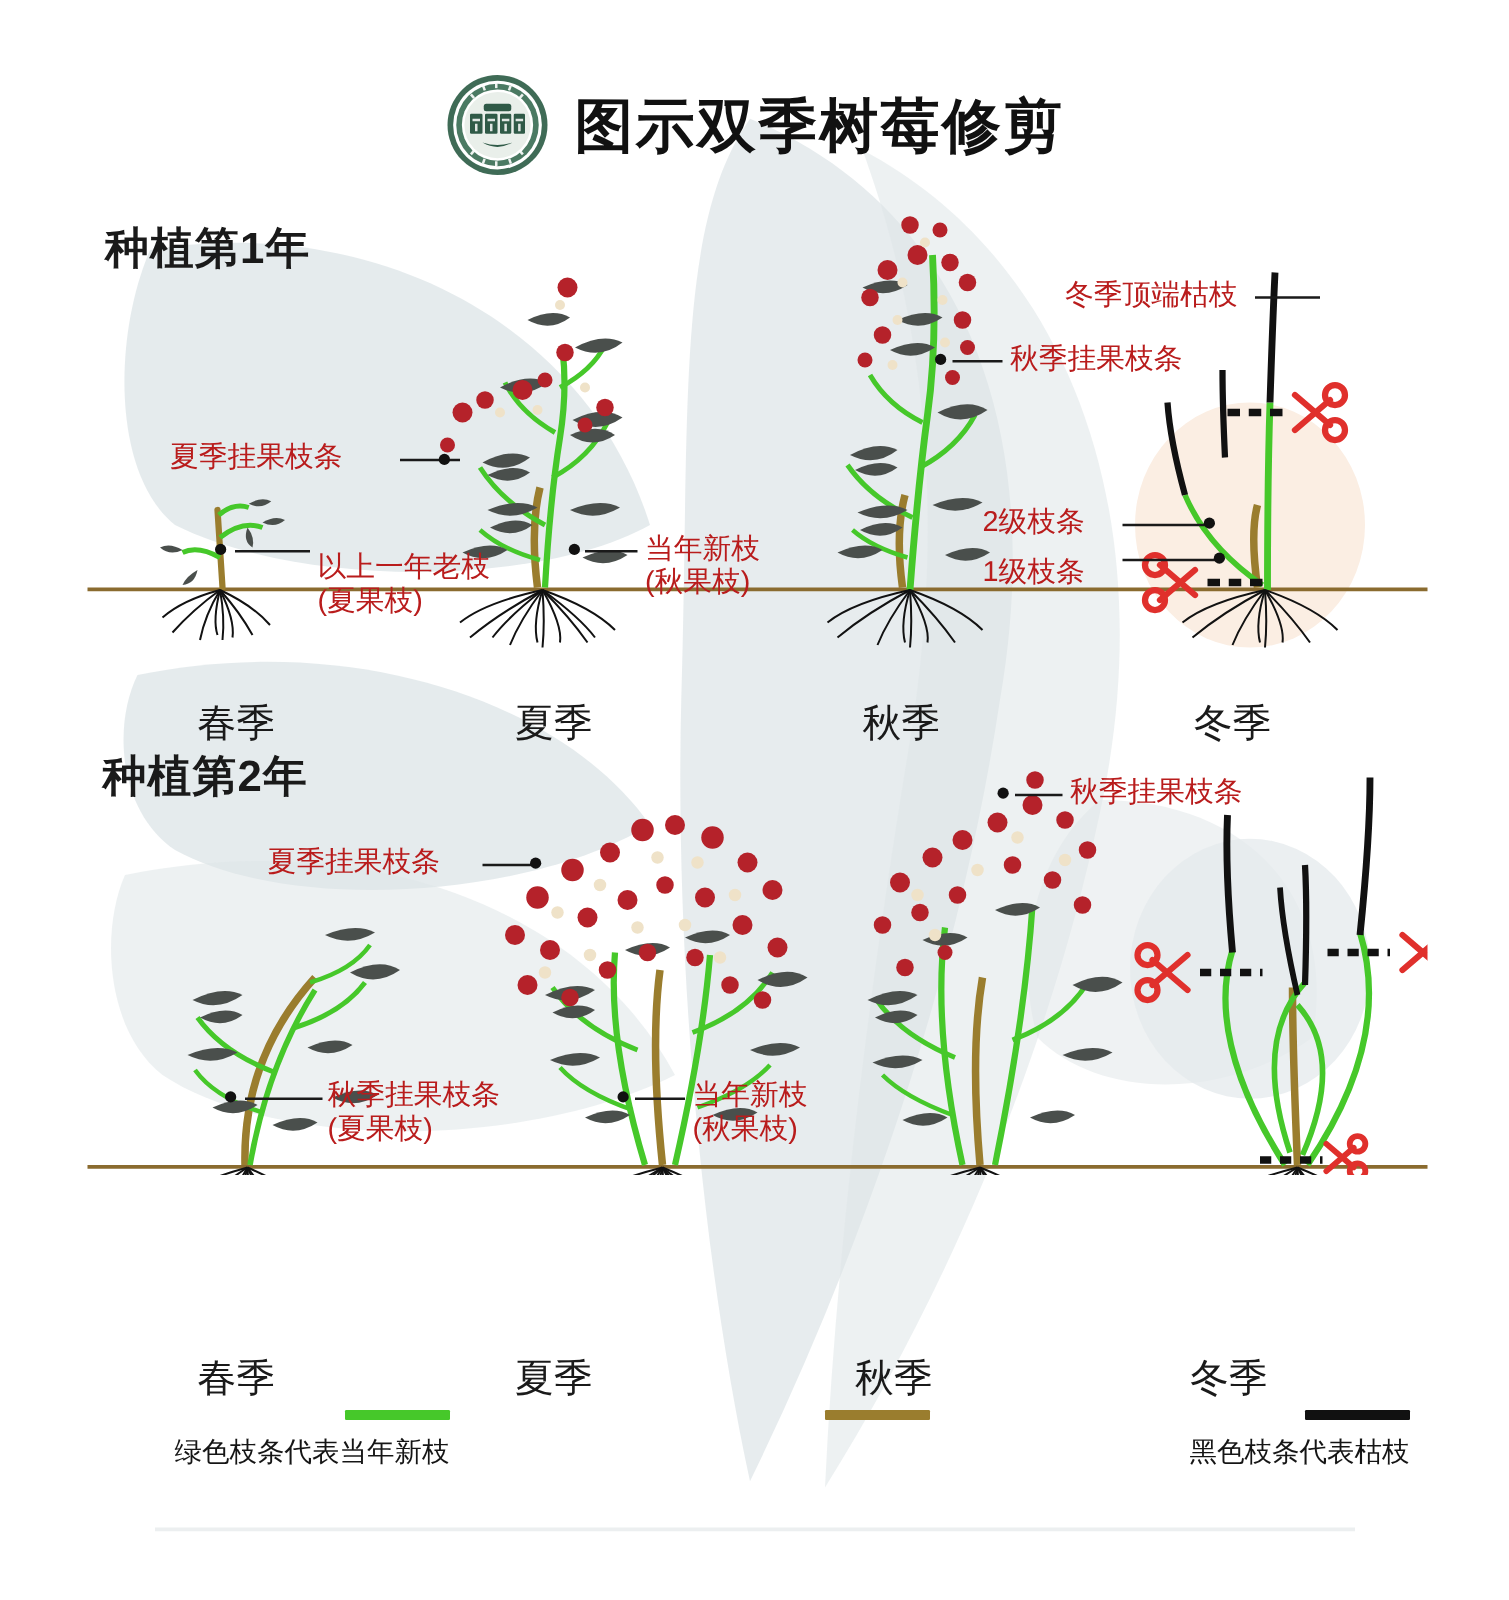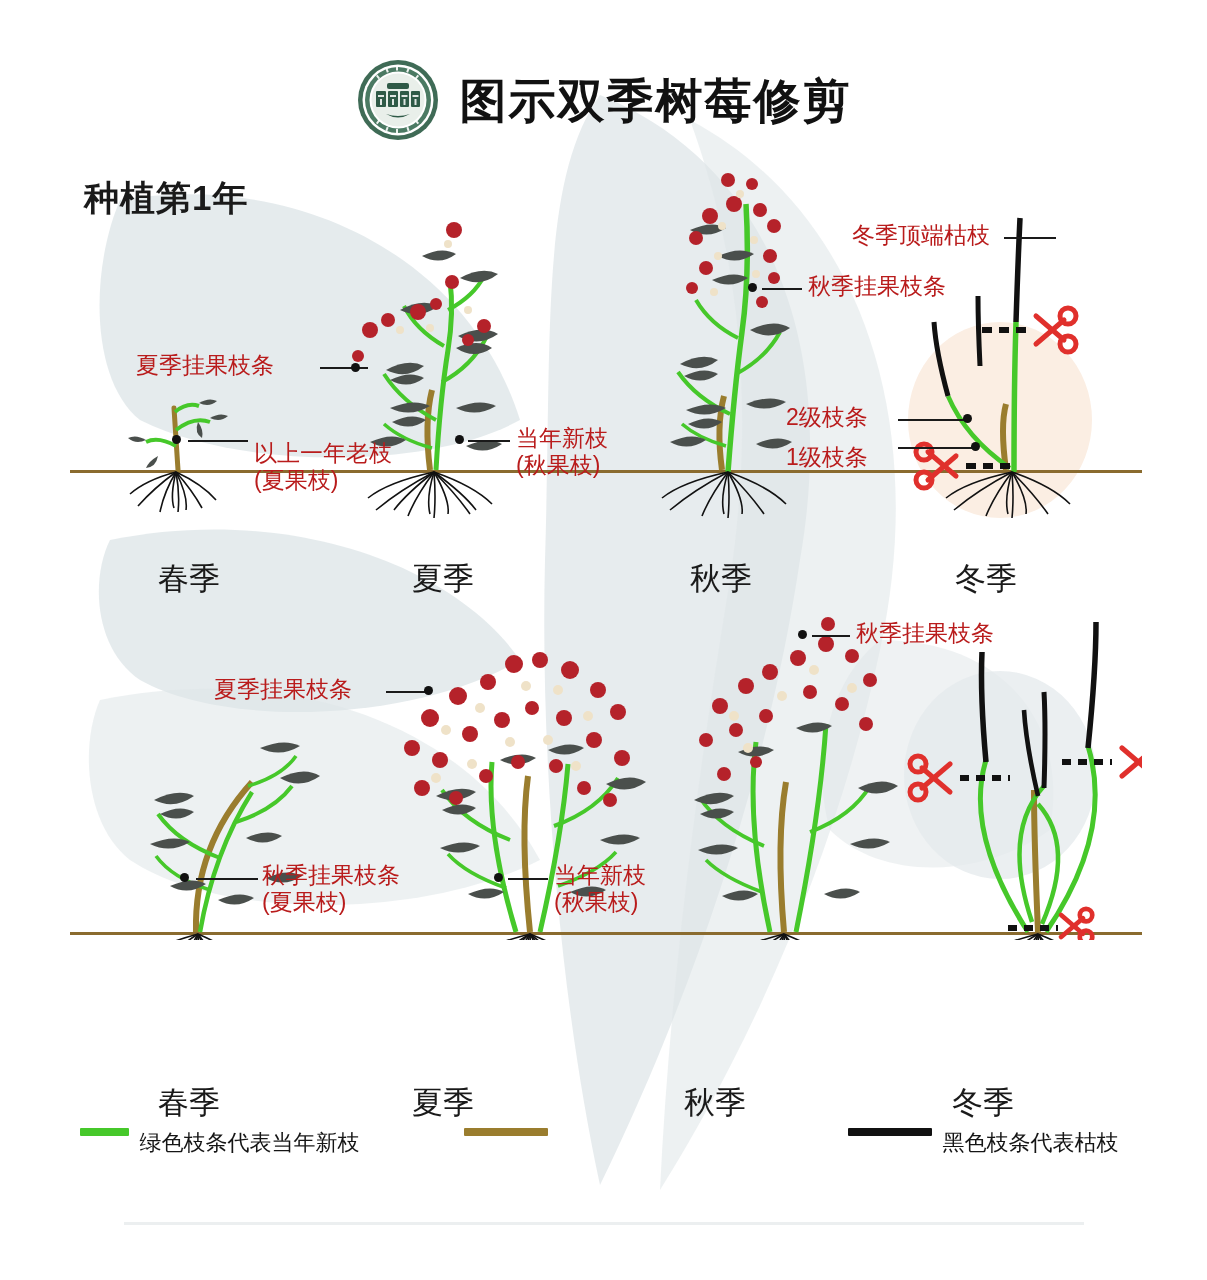--- a/index.html
+++ b/index.html
@@ -91,21 +91,21 @@
   }
 
   
   .legend{
     position:absolute;
     left:0;top:1128px;width:100%;
     display:flex;justify-content:center;
     gap:104px;
   }
   .legend-item{
-    display:flex;align-items:flex-start;gap:11px;
+    display:flex;flex-direction:column;align-items:flex-end;gap:11px;
     width:280px;
   }
   .swatch{width:84px;height:8px;border-radius:1px;}
   .legend-text{font-size:22px;color:#151515;white-space:nowrap;}
 
   .bottom-rule{
     position:absolute;left:124px;top:1222px;width:960px;height:3px;
     background:#eceff0;
   }
 </style>
@@ -442,20 +442,21 @@
 
   <div class="callout right" style="left:786px;top:444px;">1级枝条</div>
   <div class="leader" style="left:898px;top:447px;width:80px;"></div>
   <div class="dot" style="left:971px;top:442px;"></div>
 
   <div class="season" style="left:158px;top:558px;">春季</div>
   <div class="season" style="left:412px;top:558px;">夏季</div>
   <div class="season" style="left:690px;top:558px;">秋季</div>
   <div class="season" style="left:955px;top:558px;">冬季</div>
 
+  <div id="year2-heading" class="year-heading">种植第2年</div>
   <div id="ground2" class="ground"></div>
 
   <svg style="position:absolute;left:70px;top:600px;" width="1072" height="340" viewBox="0 0 1072 340">
 
     <g>
       <path d="M126 332 q-2 -86 56 -150" stroke="#9a7d2e" stroke-width="6" fill="none"></path>
       <path d="M130 332 q14 -80 52 -140" stroke="#46c82a" stroke-width="4.5" fill="none"></path>
       <path d="M150 258 q-42 -16 -62 -44" stroke="#46c82a" stroke-width="4" fill="none"></path>
       <path d="M166 222 q38 -12 56 -36" stroke="#46c82a" stroke-width="4" fill="none"></path>
       <path d="M140 290 q-38 -12 -54 -34" stroke="#46c82a" stroke-width="3.6" fill="none"></path>

